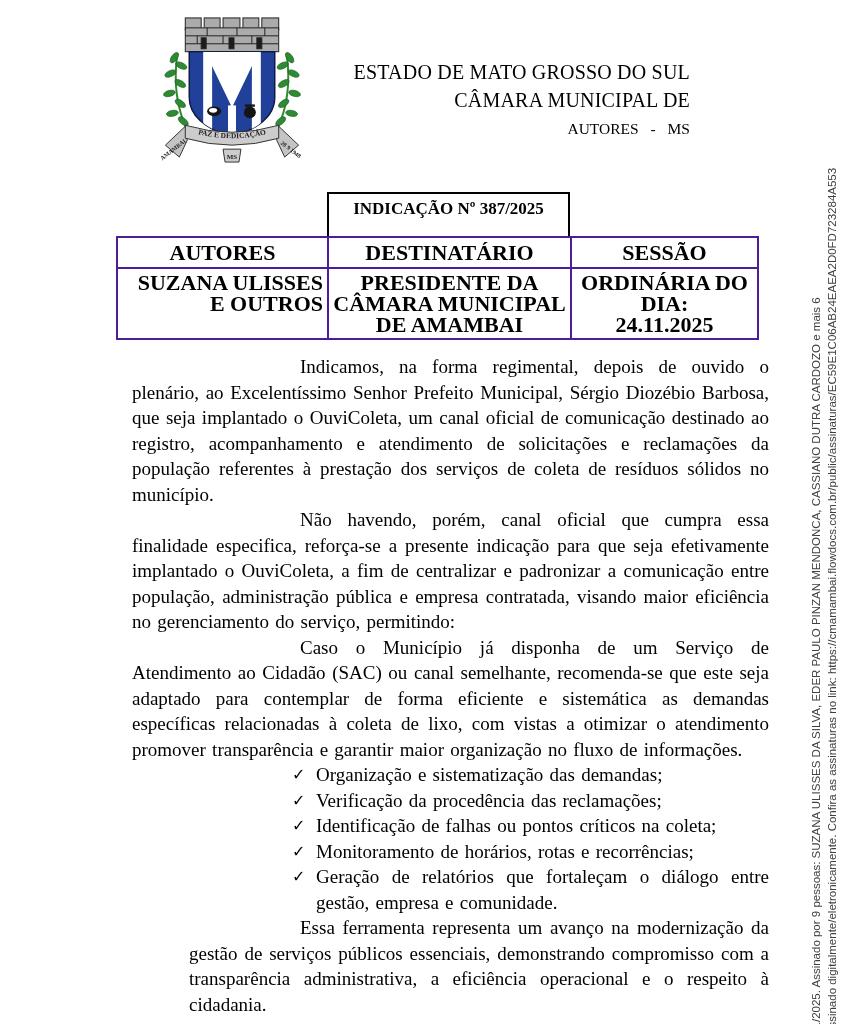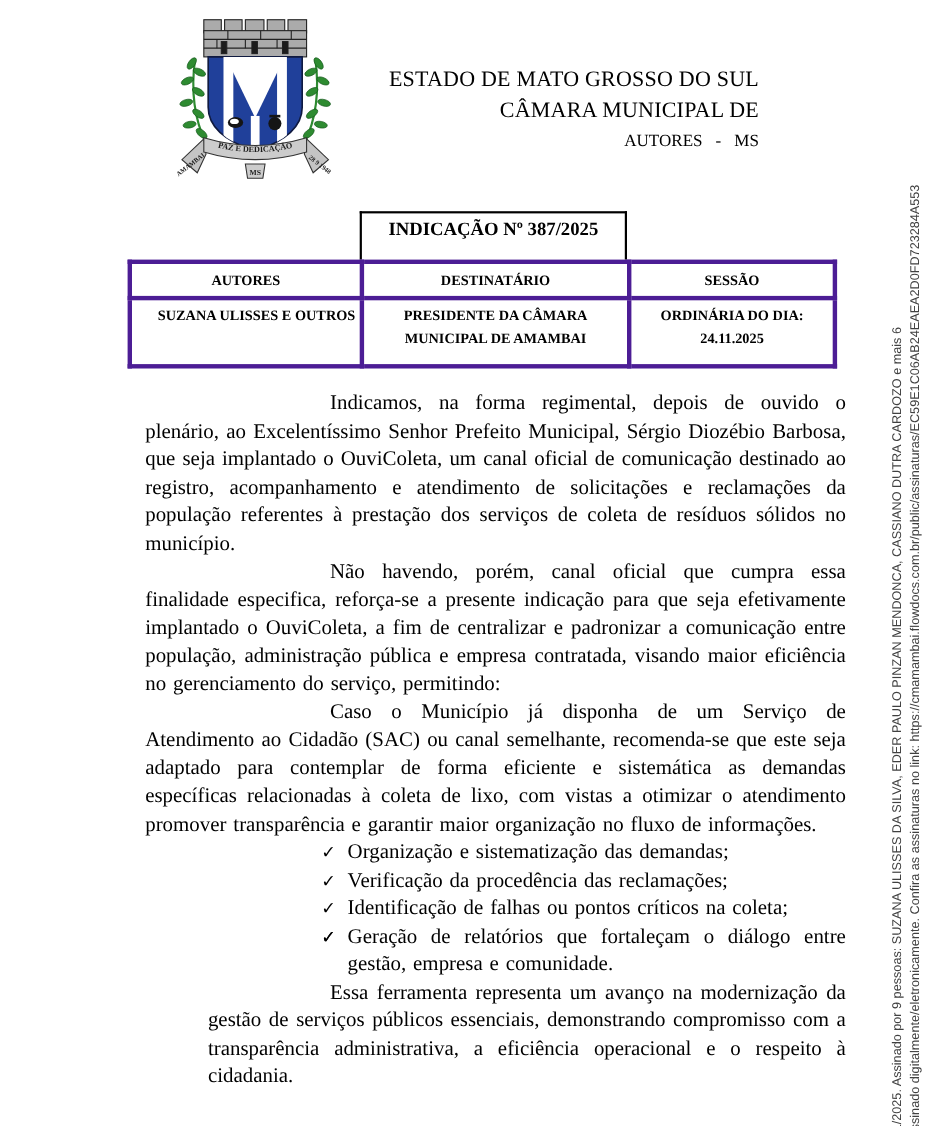--- a/index.html
+++ b/index.html
@@ -16,22 +16,22 @@
   .header-line2 { font-size:20px; line-height:26px; letter-spacing:.2px; margin-top:2px; }
   .header-line3 { font-size:15.5px; line-height:20px; margin-top:6px; word-spacing:8px; }
   
   .title-box {
     position:absolute; left:327px; top:192px; width:243px; height:44px;
     border:2px solid #000; border-bottom:none;
     text-align:center; font-weight:bold; font-size:17px; padding-top:5px;
   }
   table.info { position:absolute; left:116px; top:236px; width:641px; border-collapse:collapse; table-layout:fixed; }
   table.info td, table.info th {
-    border:4px solid #4c1d95; font-weight:bold; vertical-align:top;
-    font-size:13px; line-height:21px; padding:3px 4px;font-family:Liberation Serif, serif;
+    border:2px solid #4c1d95; font-weight:bold; vertical-align:top;
+    font-size:22px; line-height:21px; padding:3px 4px;font-family:Liberation Serif, serif;
   }
   th.c1, td.c1 { width:211px; }
   th.c2, td.c2 { width:243px;margin-top:24px; }
   th.c3, td.c3 { width:187px; }
   tr.hdr th { text-align:center; height:30px; padding:4px 2px; }
   td.c1 { text-align:right; height:62px; }
   td.c2, td.c3 { text-align:center; }
   td.c3 span { display:block; }
   
   .body-text {
@@ -178,20 +178,21 @@
       <li>
         <span class="check">✓</span>
         <span>Verificação da procedência das reclamações;</span>
       </li>
       <li>
         <span class="check">✓</span>
         <span>Identificação de falhas ou pontos críticos na coleta;</span>
       </li>
       <li>
         <span class="check">✓</span>
+        <span>Monitoramento de horários, rotas e recorrências;</span>
       </li>
       <li>
         <span class="check">✓</span>
         <span>Geração de relatórios que fortaleçam o diálogo entre gestão, empresa e comunidade.</span>
       </li>
     </ul>
     <p class="closing">Essa ferramenta representa um avanço na modernização da gestão de serviços públicos essenciais, demonstrando compromisso com a transparência administrativa, a eficiência operacional e o respeito à cidadania.</p>
   </div>
 
   <div class="sig-line l1">11/2025. Assinado por 9 pessoas: SUZANA ULISSES DA SILVA, EDER PAULO PINZAN MENDONCA, CASSIANO DUTRA CARDOZO e mais 6</div>

